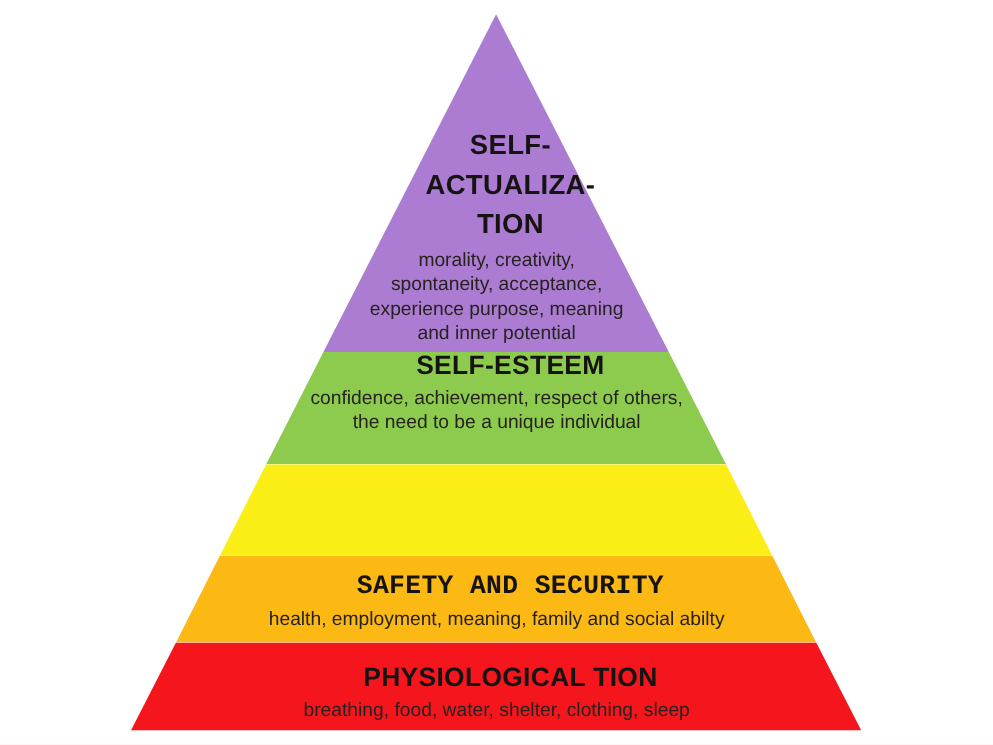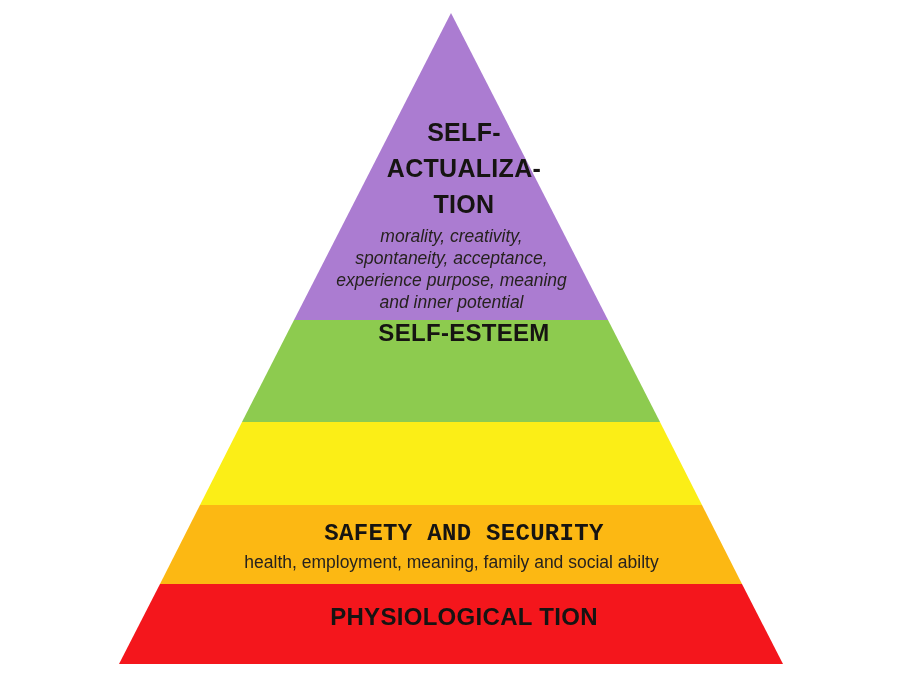--- a/index.html
+++ b/index.html
@@ -42,21 +42,21 @@
     padding-left: 25px;
   }
   .desc {
     font-size: 17.5px;
     line-height: 22px;
     white-space: pre-line;
     color: #26221f;
   }
   .text-0 { top: 114px; }
   .text-0 .heading { line-height: 36px; font-size: 25px; }
-  .text-0 .desc { margin-top: 3px; font-style: italic; }
+  .text-0 .desc { margin-top: 3px; }
   .text-1 { top: 316px; }
   .text-1 .heading { line-height: 33px; }
   .text-1 .desc { margin-top: 1px; }
   .text-2 { top: 438px; }
   .text-2 .heading { line-height: 33px; }
   .text-2 .desc { margin-top: 1px; }
   .text-3 { top: 517px; }
   .text-3 .heading { line-height: 33px; font-family: Liberation Mono, monospace; }
   .text-3 .desc { margin-top: 1px; }
   .text-4 { top: 600px; }
@@ -79,25 +79,28 @@
 ACTUALIZA-
 TION</div>
     <div class="desc">morality, creativity,
 spontaneity, acceptance,
 experience purpose, meaning
 and inner potential</div>
   </div>
 
   <div class="level-text text-1">
     <div class="heading">SELF-ESTEEM</div>
+    <div class="desc">confidence, achievement, respect of others,
+the need to be a unique individual</div>
   </div>
 
 
   <div class="level-text text-3">
     <div class="heading">SAFETY AND SECURITY</div>
     <div class="desc">health, employment, meaning, family and social abilty</div>
   </div>
 
   <div class="level-text text-4">
     <div class="heading">PHYSIOLOGICAL TION</div>
+    <div class="desc">breathing, food, water, shelter, clothing, sleep</div>
   </div>
 
 </div>
 
 </body></html>

